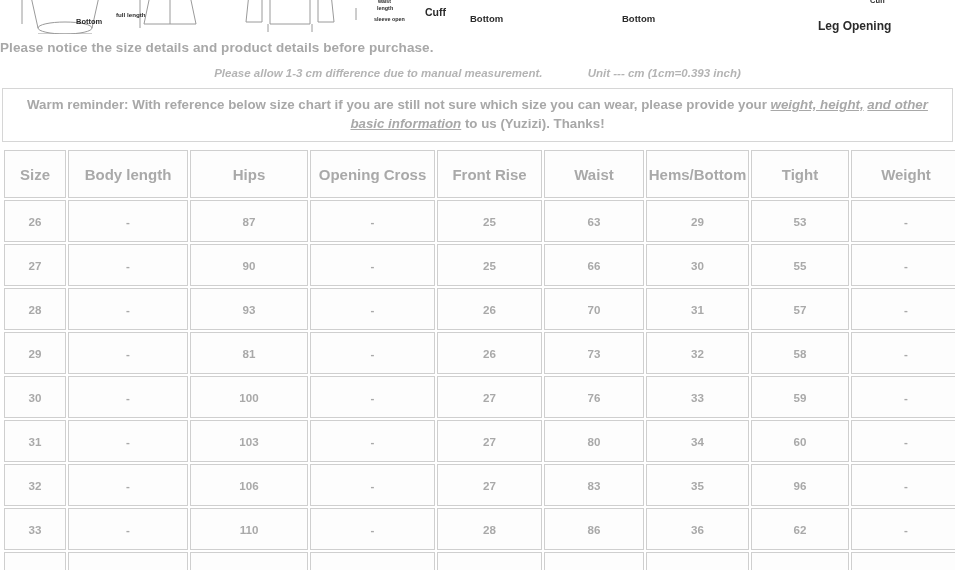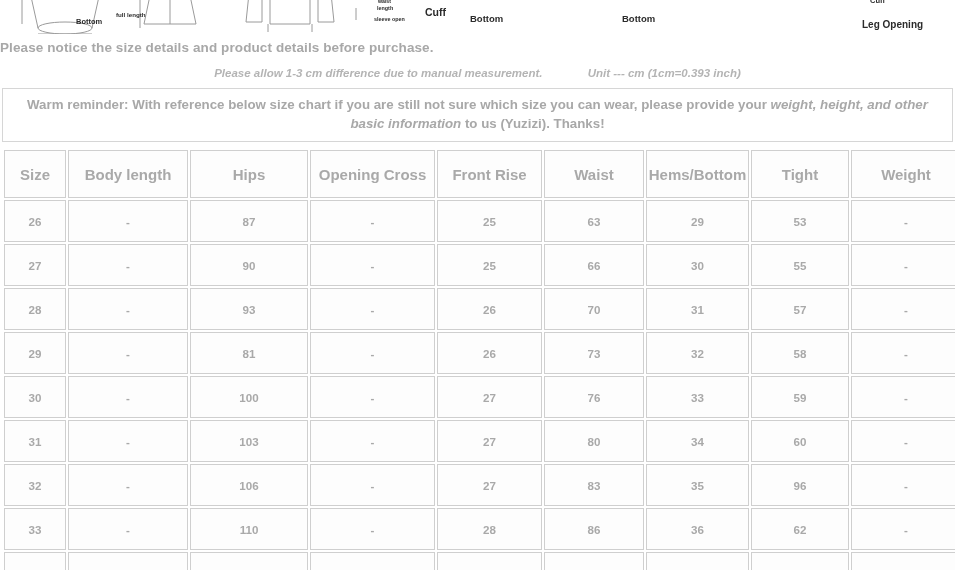--- a/index.html
+++ b/index.html
@@ -76,20 +76,21 @@
   }
   .warm-text {
     color: #a8a8a8;
     font-weight: bold;
     font-size: 13.3px;
     line-height: 19px;
     text-align: center;
   }
   .warm-em {
     font-style: italic;
+    text-decoration: underline;
   }
 
   
   .table-wrap {
     width: 951px;
     margin: 6px 2px 0 2px;
     box-sizing: border-box;
   }
   table.size-table {
     border-collapse: separate;
@@ -173,21 +174,21 @@
   <div id="diagram-labels">
       <div class="diagram-label" style="left: 76px; top: 17px; font-size: 7.5px;">Bottom</div>
       <div class="diagram-label" style="left: 116px; top: 11px; font-size: 6.2px;">full length</div>
       <div class="diagram-label" style="left: 378px; top: -2px; font-size: 5.2px;">waist</div>
       <div class="diagram-label" style="left: 377px; top: 5px; font-size: 5.4px;">length</div>
       <div class="diagram-label" style="left: 374px; top: 16px; font-size: 5.4px;">sleeve open</div>
       <div class="diagram-label" style="left: 425px; top: 6px; font-size: 10.5px;">Cuff</div>
       <div class="diagram-label" style="left: 470px; top: 13px; font-size: 9.5px;">Bottom</div>
       <div class="diagram-label" style="left: 622px; top: 13px; font-size: 9.5px;">Bottom</div>
       <div class="diagram-label" style="left: 870px; top: -4px; font-size: 7.5px;">Cuff</div>
-      <div class="diagram-label" style="left: 862px; top: 19px; font-size: 10px;">Leg Opening</div>
+      <div class="diagram-label" style="left: 818px; top: 19px; font-size: 12px;">Leg Opening</div>
     </div>
 </div>
 
 <div class="notice-wrap">
   <div class="notice-line">Please notice the size details and product details before purchase.</div>
   <div class="notice-line-2">
     <span>Please allow 1-3 cm difference due to manual measurement.</span>
     <span class="unit">Unit --- cm  (1cm=0.393 inch)</span>
   </div>
 </div>

